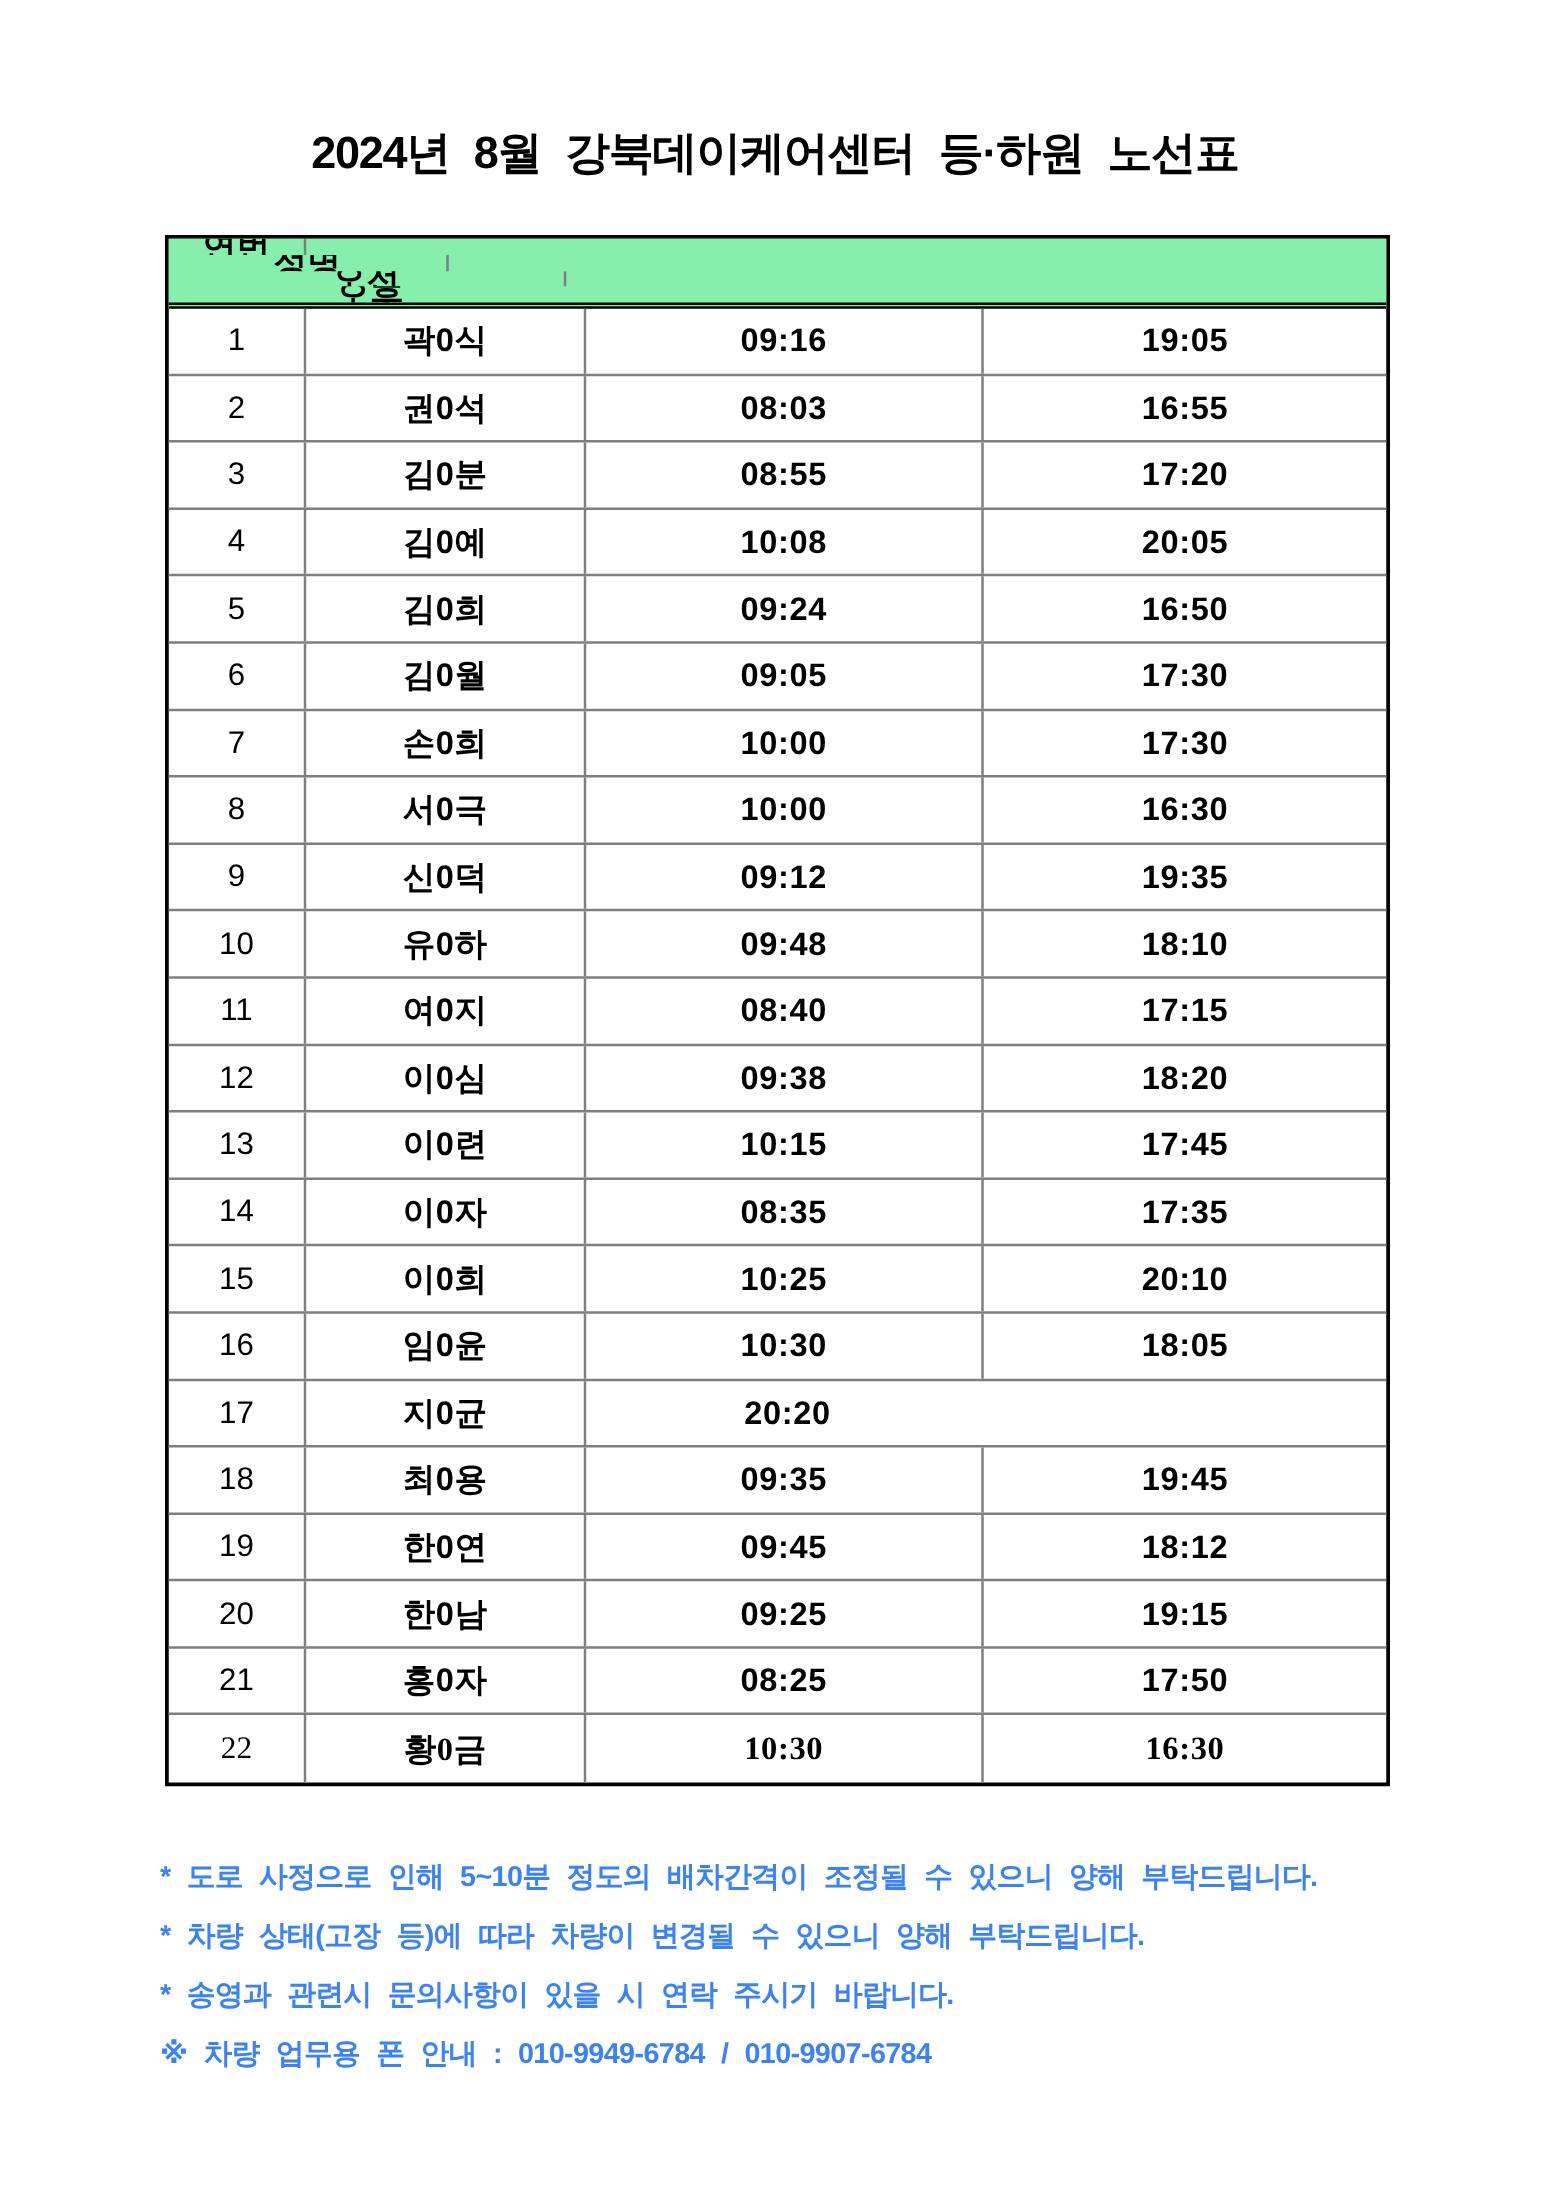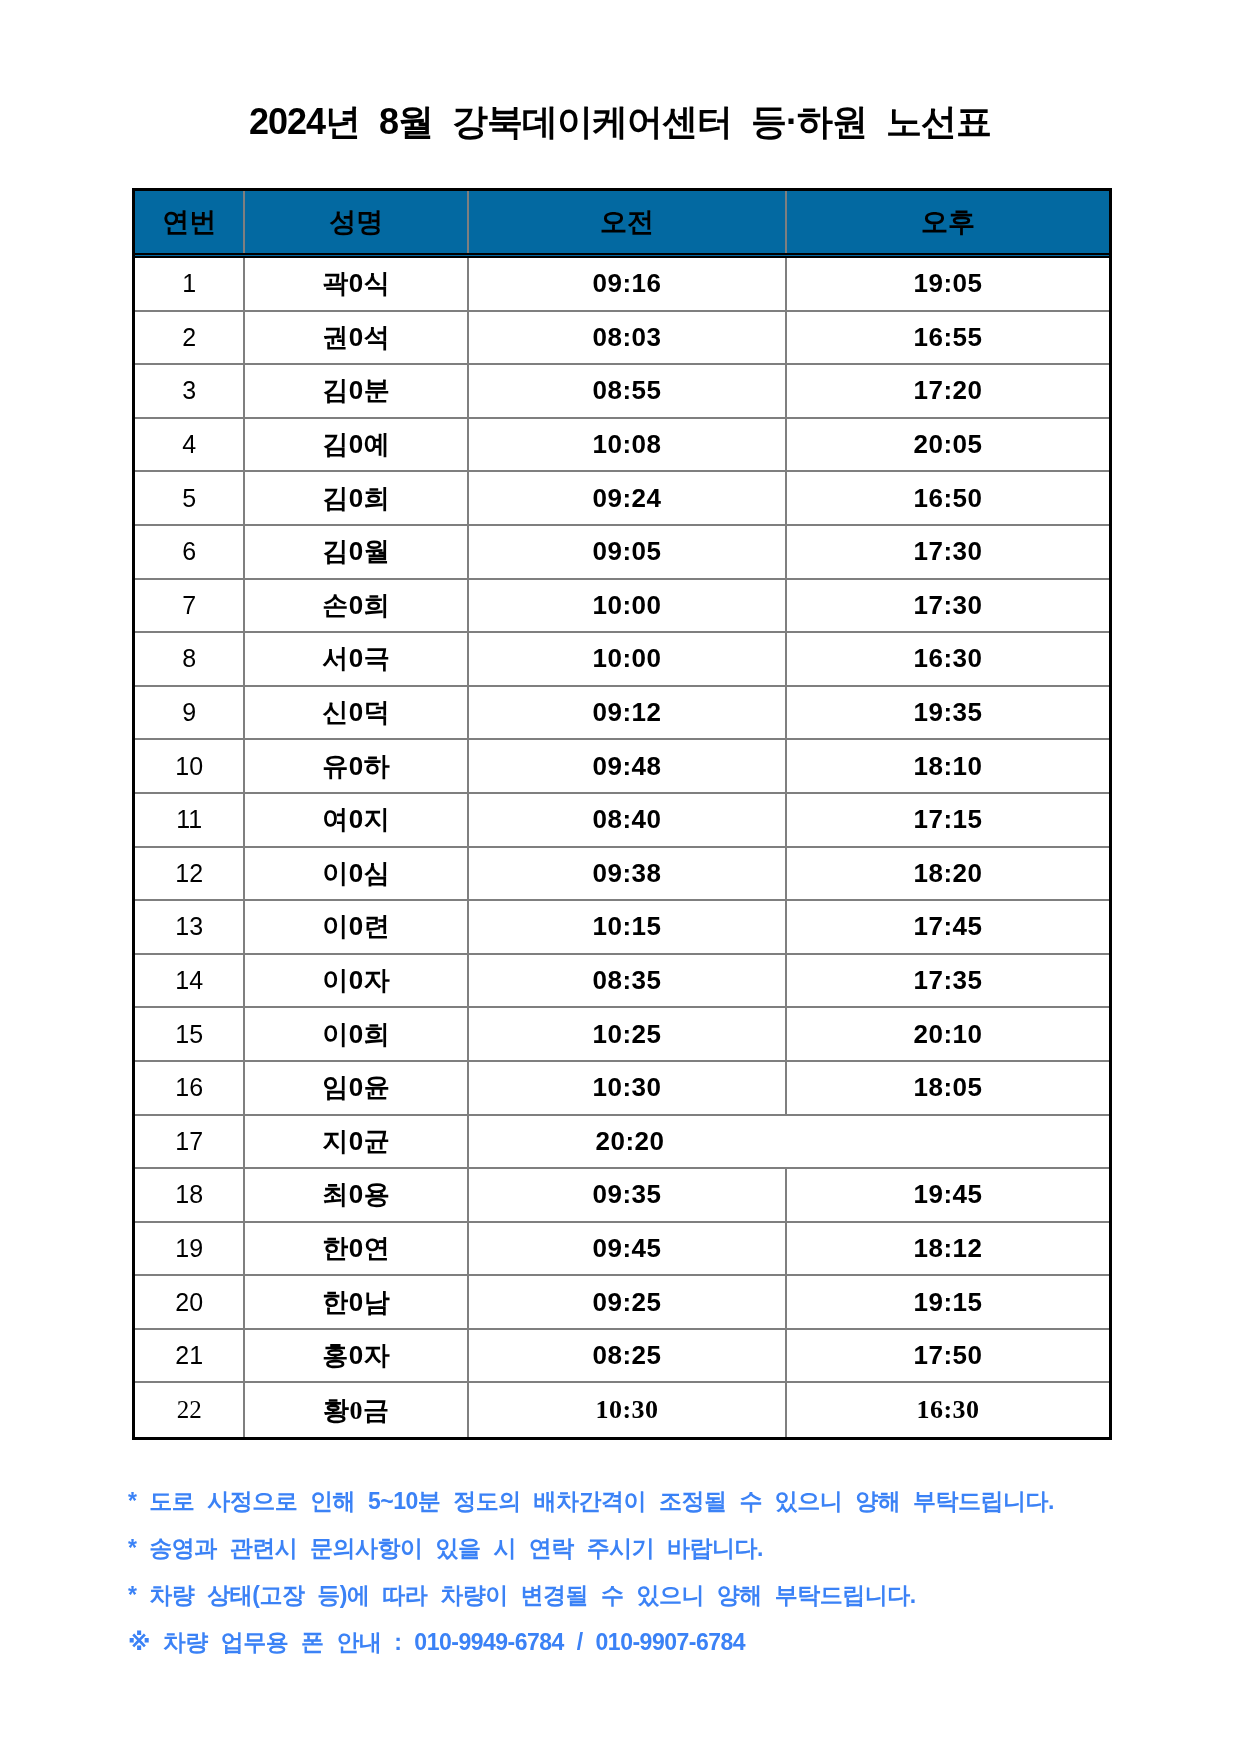--- a/index.html
+++ b/index.html
@@ -35,23 +35,24 @@
     width: 980px;
     border: 3px solid #000000;
     background: #ffffff;
   }
   .t-row {
     display: flex;
     width: 100%;
     align-items: stretch;
   }
   .t-head {
-    background: #0369a1;
-    height: 67px;
+    background: #86efac;
+    height: 56px;
     border-bottom: 5px double #000000;
+    flex-direction: column;
   }
   .t-body-row {
     height: 53.6px;
     border-bottom: 2px solid #7f7f7f;
   }
   .t-body-row:last-child {
     border-bottom: none;
     font-family: Liberation Serif, serif;
   }
   .t-cell {
@@ -262,18 +263,18 @@
       <div class="t-cell col-no cell-no">22</div>
       <div class="t-cell col-name cell-name">황0금</div>
       <div class="t-cell col-am cell-am">10:30</div>
       <div class="t-cell col-pm cell-pm">16:30</div>
     </div>
   </div>
   </div>
 
   <div class="notes">
     <div class="note-line">* 도로 사정으로 인해 5~10분 정도의 배차간격이 조정될 수 있으니 양해 부탁드립니다.</div>
+    <div class="note-line">* 차량 상태(고장 등)에 따라 차량이 변경될 수 있으니 양해 부탁드립니다.</div>
     <div class="note-line">* 송영과 관련시 문의사항이 있을 시 연락 주시기 바랍니다.</div>
-    <div class="note-line">* 차량 상태(고장 등)에 따라 차량이 변경될 수 있으니 양해 부탁드립니다.</div>
     <div class="note-line">※ 차량 업무용 폰 안내 : 010-9949-6784 / 010-9907-6784</div>
   </div>
 
 </div>
 
 </body></html>

